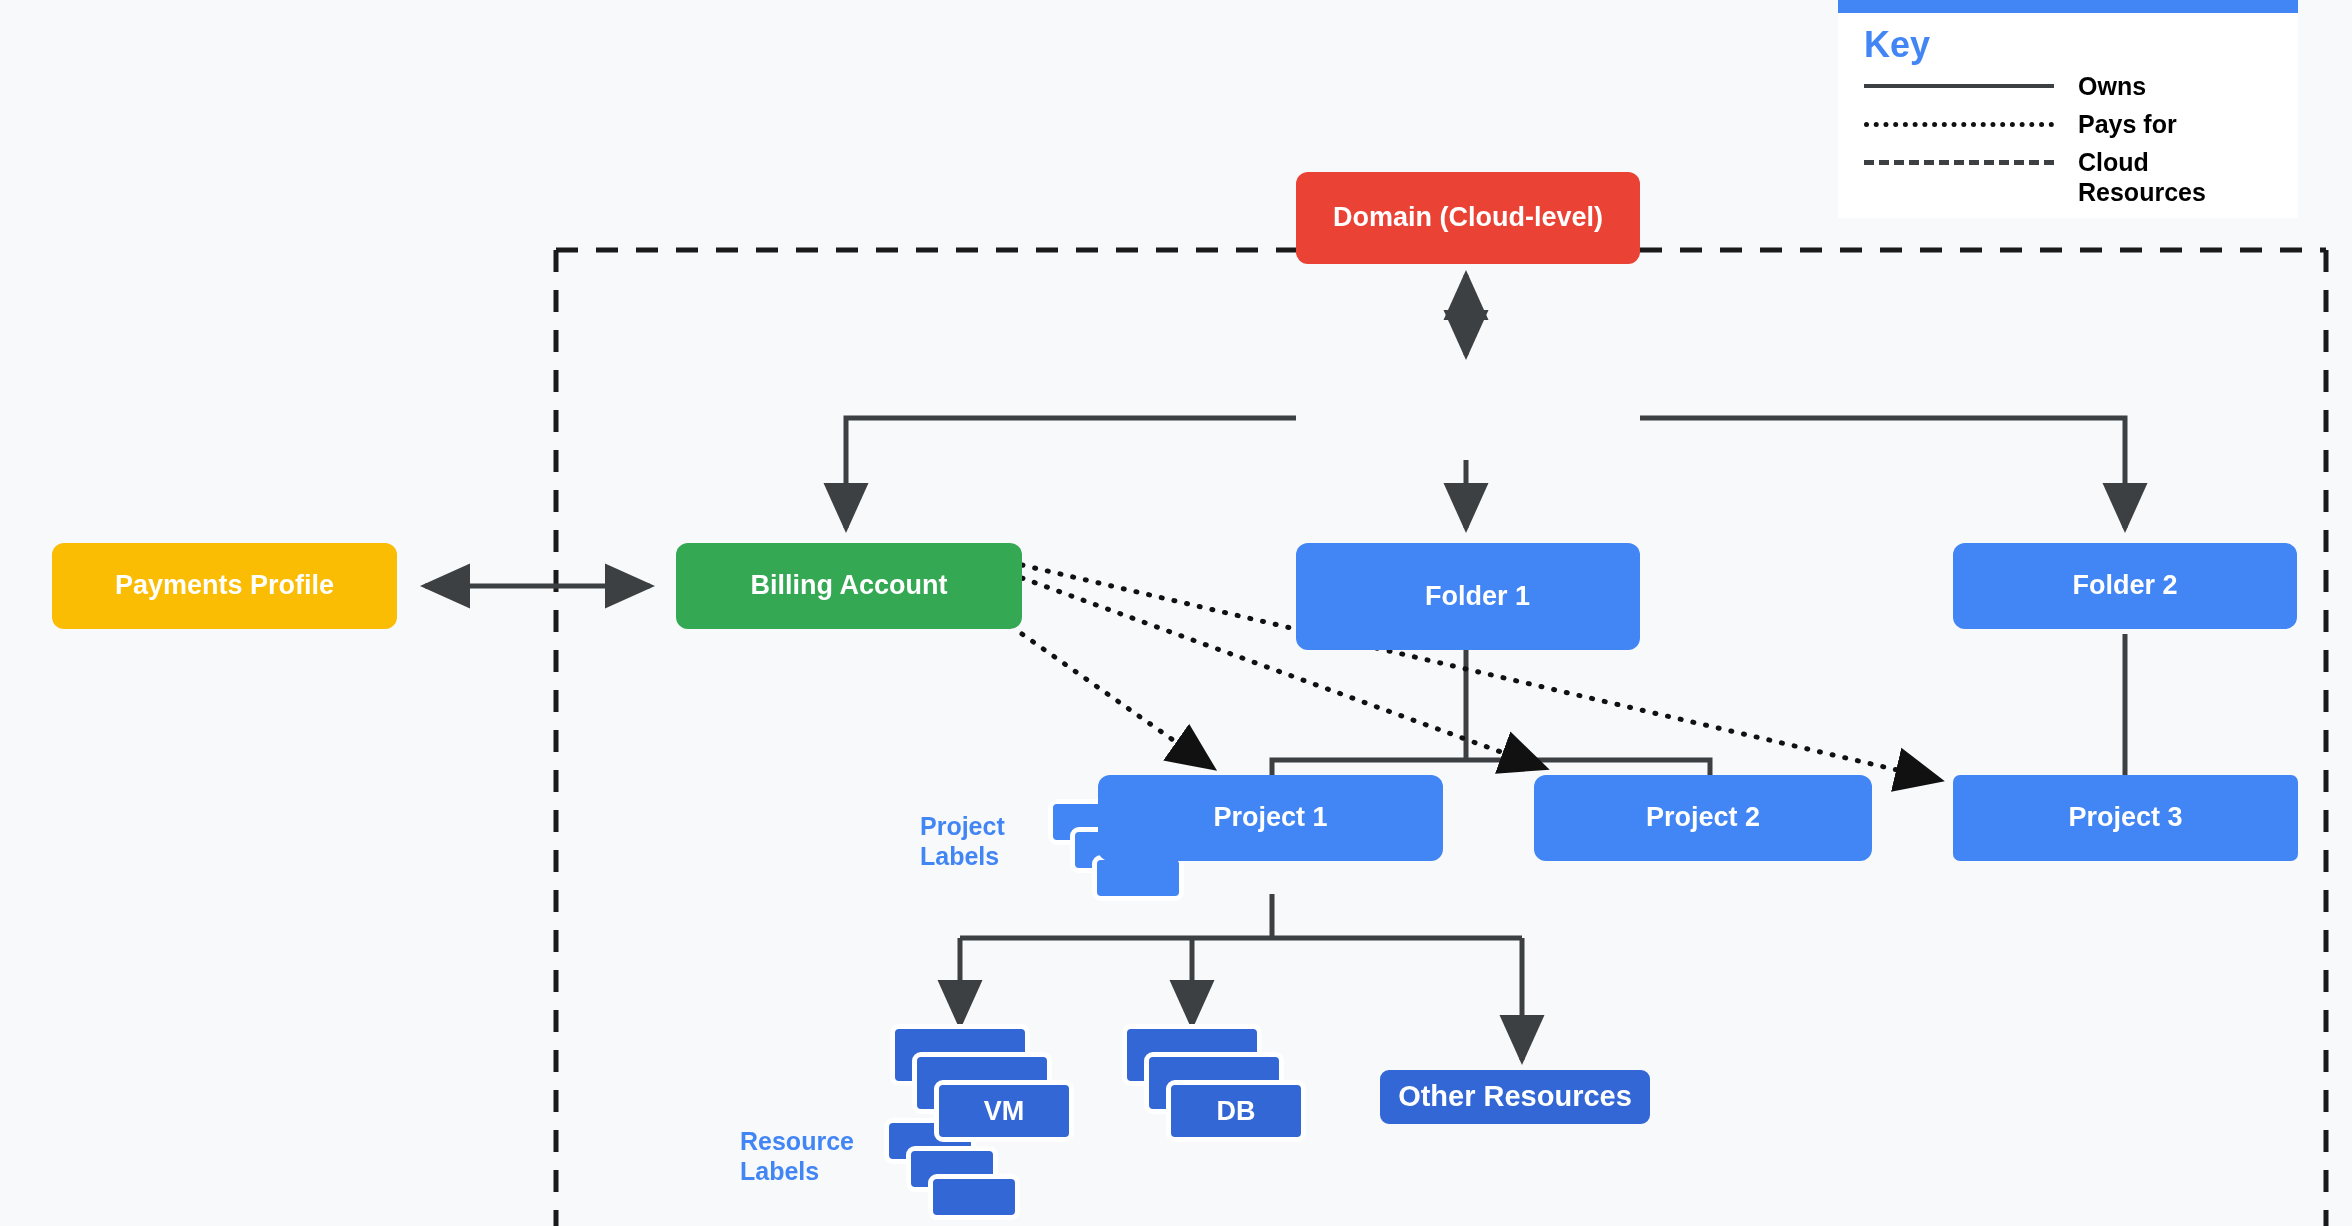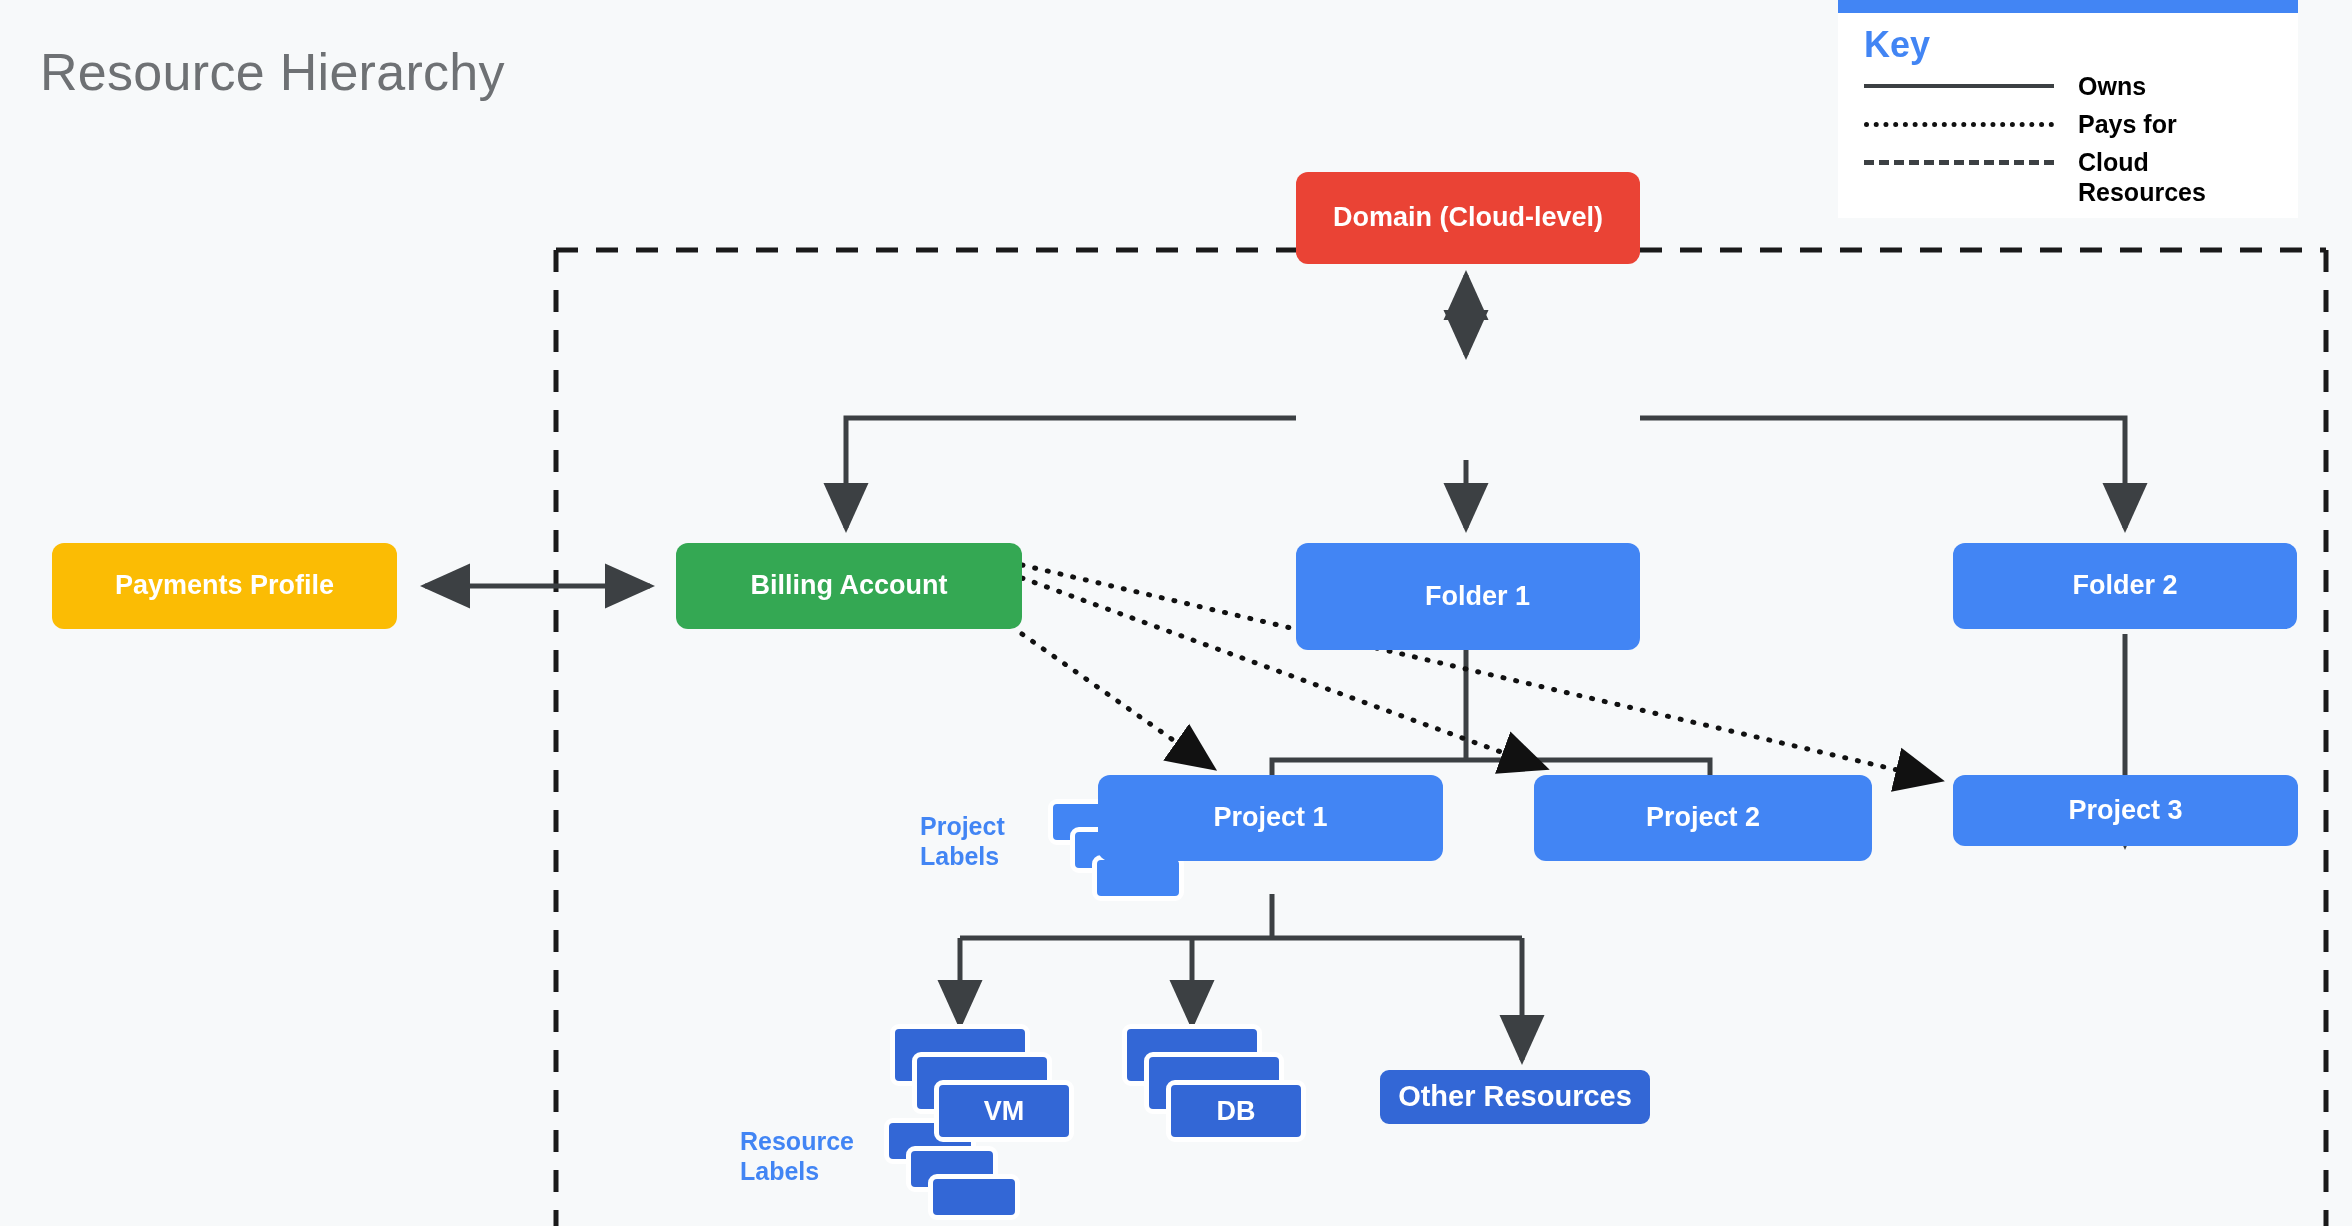--- a/index.html
+++ b/index.html
@@ -133,21 +133,20 @@
     line-height: 1.2;
     margin-left: 24px;
     width: 190px;
   }
 </style>
 </head>
 <body>
 
 <div id="stage">
 
-  <div class="title">Resource Hierarchy</div>
 
   <svg id="wires" viewBox="0 0 2352 1226" xmlns="http://www.w3.org/2000/svg">
     <defs>
       <marker id="ah" markerWidth="12" markerHeight="12" refX="9" refY="5" orient="auto" markerUnits="strokeWidth">
         <path d="M0,0.5 L10,5 L0,9.5 z" fill="#3c4043"></path>
       </marker>
       <marker id="ahd" markerWidth="12" markerHeight="12" refX="9" refY="5" orient="auto" markerUnits="strokeWidth">
         <path d="M0,0.5 L10,5 L0,9.5 z" fill="#111111"></path>
       </marker>
       <marker id="ahb" markerWidth="12" markerHeight="12" refX="1" refY="5" orient="auto" markerUnits="strokeWidth">
@@ -193,21 +192,21 @@
   <div class="node green" style="left:676px; top:543px; width:346px; height:86px;">Billing Account</div>
 
   <div class="node blue" style="left:1296px; top:543px; width:344px; height:107px;padding-left:19px;">Folder 1</div>
 
   <div class="node blue" style="left:1953px; top:543px; width:344px; height:86px;">Folder 2</div>
 
   <div class="node blue" style="left:1098px; top:775px; width:345px; height:86px;">Project 1</div>
 
   <div class="node blue" style="left:1534px; top:775px; width:338px; height:86px;">Project 2</div>
 
-  <div class="node blue" style="left:1953px; top:775px; width:345px; height:71px;">Project 3</div>
+  <div class="node blue" style="left:1953px; top:775px; width:345px; height:86px;border-radius:7px;">Project 3</div>
 
   <div class="labeltext" style="left:920px; top:812px; width:130px;">Project Labels</div>
   <div class="stackcard lt" style="left:1048px; top:799px; width:92px; height:46px;"></div>
   <div class="stackcard lt" style="left:1070px; top:827px; width:92px; height:46px;"></div>
   <div class="stackcard lt" style="left:1092px; top:855px; width:92px; height:46px;"></div>
 
   <div class="stackcard" style="left:890px; top:1024px; width:140px; height:62px;"></div>
   <div class="stackcard" style="left:912px; top:1052px; width:140px; height:62px;"></div>
   <div class="stackcard labeled" style="left:934px; top:1080px; width:140px; height:62px;">VM</div>
 

